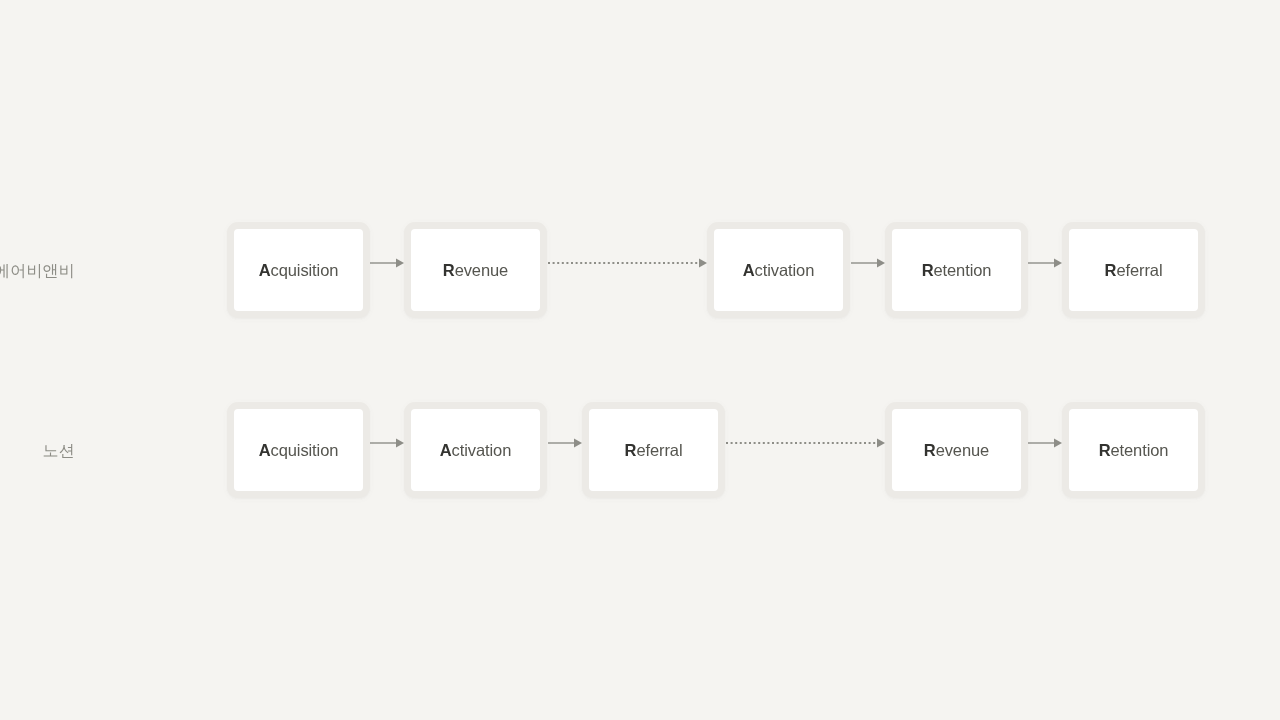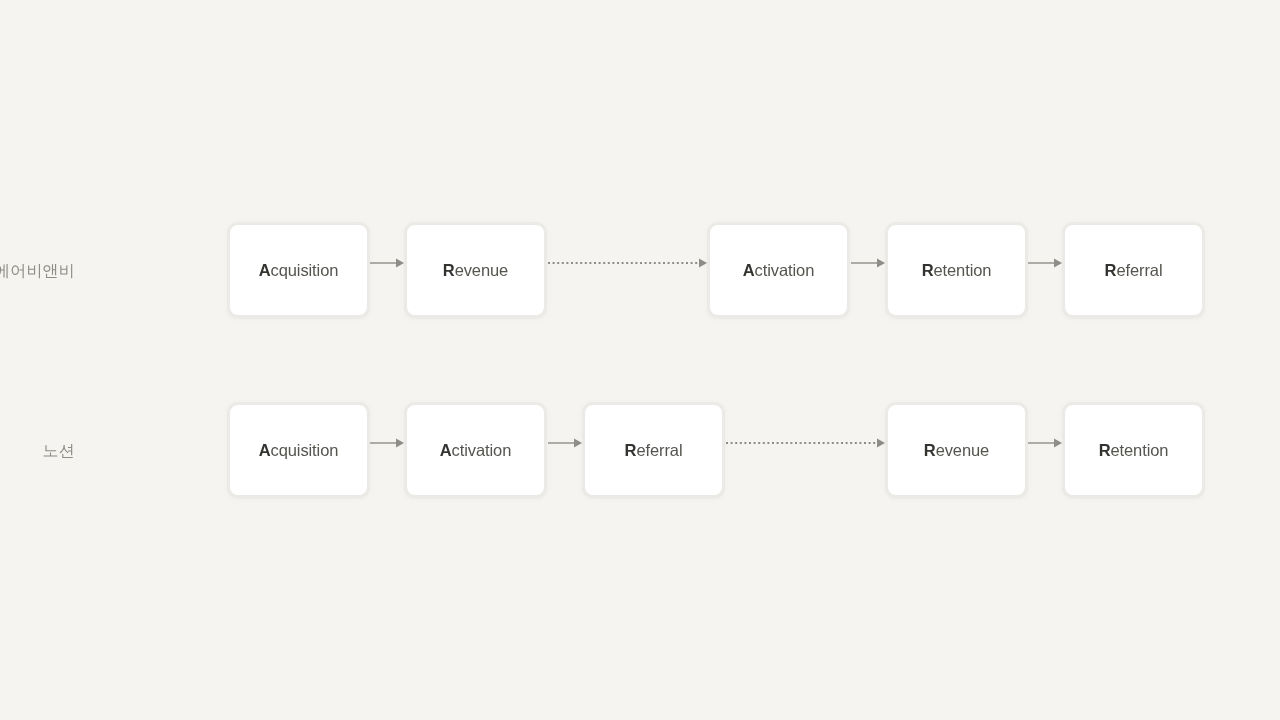--- a/index.html
+++ b/index.html
@@ -26,21 +26,21 @@
     line-height: 1;
     letter-spacing: 0.2px;
     white-space: nowrap;
     text-align: right;
   }
   .stage-card {
     position: absolute;
     width: 143px;
     height: 96px;
     background: #ffffff;
-    border: 3px solid #1d4ed8;
+    border: 7px solid #1d4ed8;
     border-radius: 11px;
     box-shadow: 0 1px 2px rgba(120,118,110,0.045), 0 1px 6px rgba(120,118,110,0.035);
     display: flex;
     align-items: center;
     justify-content: center;
     box-sizing: border-box;
   }
   .stage-label {
     font-size: 16.5px;
     color: #55554f;

